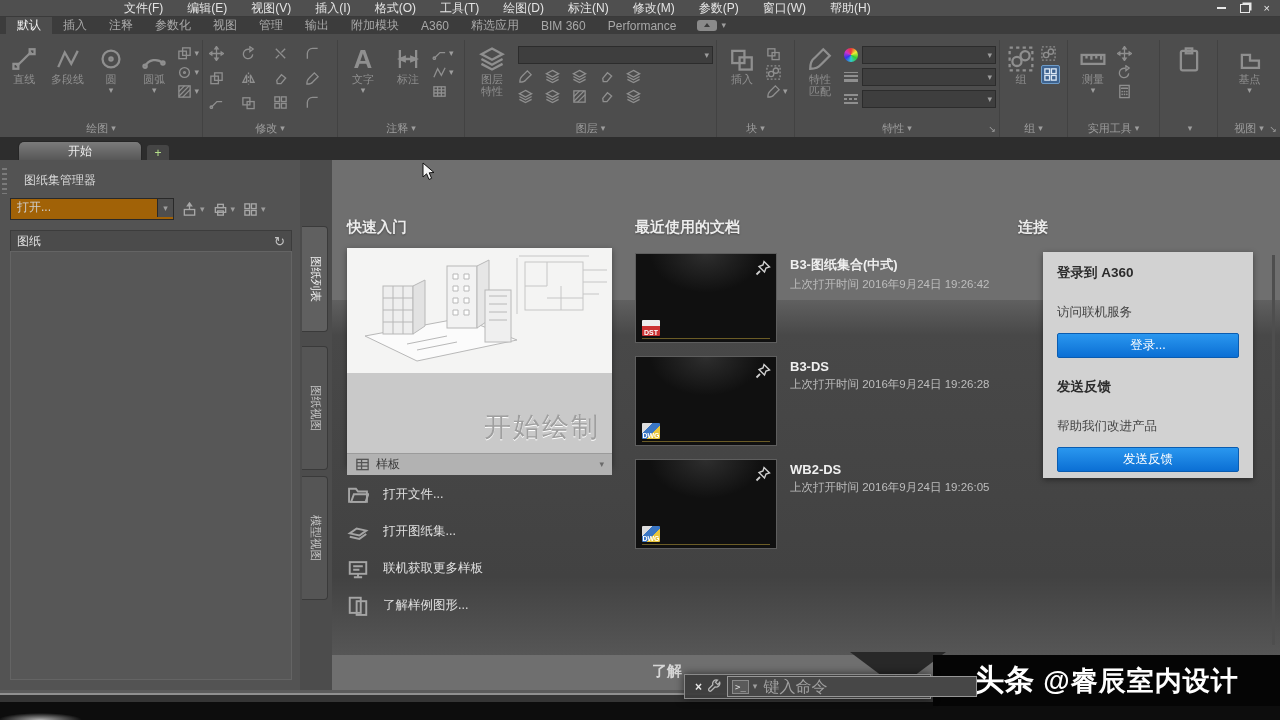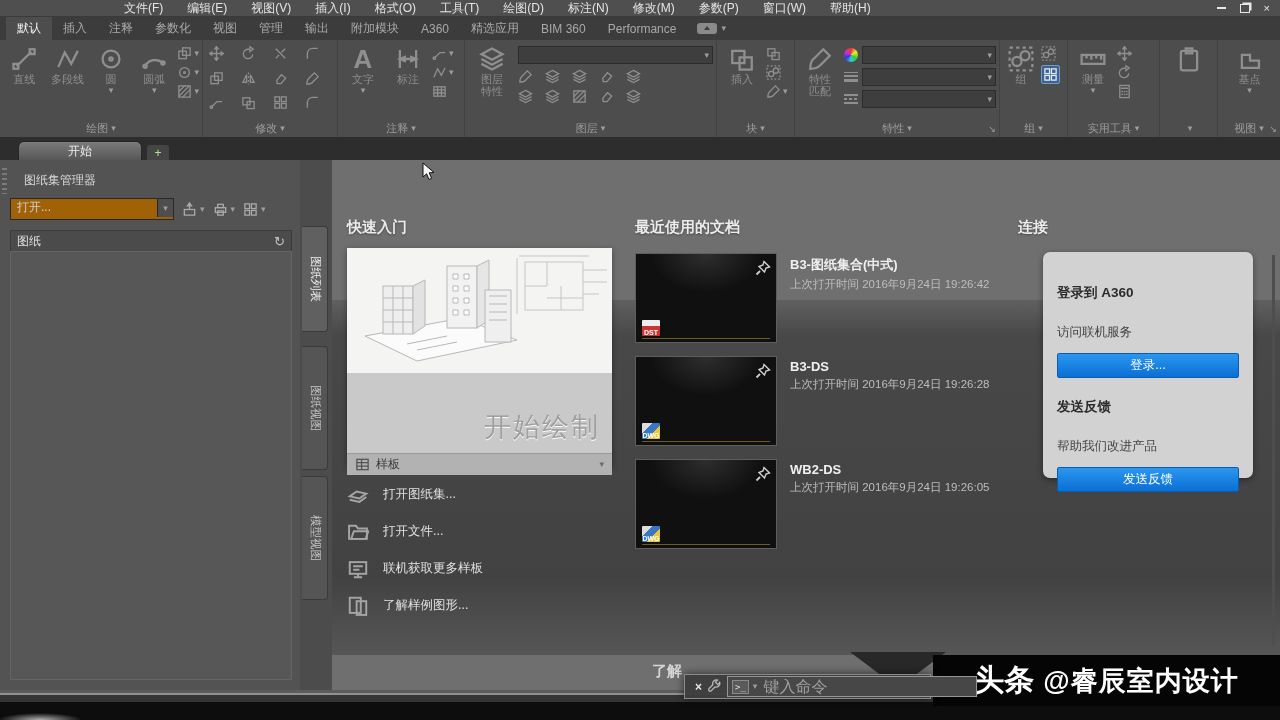--- a/index.html
+++ b/index.html
@@ -10,21 +10,21 @@
   .menubar{top:0;left:0;right:0;height:17px;background:#4f4f4f;border-bottom:1px solid #3a3a3a;
            display:flex;align-items:center;color:#e4e4e4;font-size:12px;padding-left:112px;box-sizing:border-box;}
   .menu-item{padding:0 12px;line-height:17px;white-space:nowrap;}
   .corner-red{top:0;left:0;width:8px;height:15px;background:#a93636;}
   .qat-box{top:0;left:9px;width:96px;height:14px;background:#cbc8c0;border:1px solid #6a6a6a;border-top:none;}
   .win-controls{margin-left:auto;display:flex;align-items:center;gap:14px;padding-right:10px;}
   .wc{color:#e8e8e8;font-size:11px;line-height:17px;}
   .wc-min{width:9px;height:2px;background:#e8e8e8;}
   .wc-rest{width:8px;height:7px;border:1px solid #e8e8e8;box-shadow:2px -2px 0 -0.5px #e8e8e8;}
   
-  .rtabs{top:17px;left:0;right:0;height:23px;background:#3c3c3c;display:flex;align-items:stretch;
+  .rtabs{top:17px;left:0;right:0;height:17px;background:#3c3c3c;display:flex;align-items:stretch;
          font-size:12px;color:#a8a8a8;padding-left:6px;box-sizing:border-box;}
   .rtab{display:flex;align-items:center;padding:0 11px;white-space:nowrap;}
   .rtab.active{background:#4d4d4d;color:#f2f2f2;}
   .rib-toggle{display:flex;align-items:center;gap:4px;margin-left:10px;}
   .pill{width:20px;height:11px;background:#8a8a8a;border-radius:3px;position:relative;}
   .pill:after{content:"";position:absolute;left:7px;top:3px;border-left:3px solid transparent;border-right:3px solid transparent;border-bottom:4px solid #3c3c3c;}
   
   .ribbon{top:40px;left:0;right:0;height:97px;background:#4d4d4d;display:flex;}
   .panel{position:relative;border-right:1px solid #424242;box-sizing:border-box;display:flex;flex-direction:column;}
   .pbody{flex:1;display:flex;gap:3px;padding:4px 3px 0 4px;align-items:flex-start;}
@@ -96,21 +96,21 @@
   .pin{position:absolute;right:5px;top:6px;}
   .badge{position:absolute;left:6px;bottom:6px;width:18px;height:16px;font-size:7px;font-weight:bold;color:#fff;
          display:flex;align-items:flex-end;justify-content:center;border-radius:1px;}
   .badge.dst{background:linear-gradient(#eee 0 38%,#c33 38%);}
   .badge.dwg{background:linear-gradient(135deg,#ddd 0 30%,#3a76c4 30% 60%,#e8c53a 60%);}
   .dmeta{position:absolute;left:155px;top:3px;}
   .dtitle{color:#f0f0f0;font-size:13px;font-weight:bold;}
   .dtime{color:#bdbdbd;font-size:11.5px;margin-top:3px;}
   
   .ccard{position:absolute;left:711px;top:92px;width:210px;height:226px;background:#d2d2d2;box-shadow:0 2px 6px rgba(0,0,0,.4);
-         padding:32px 14px;box-sizing:border-box;color:#2c2c2c;border-radius:7px;}
+         padding:12px 14px;box-sizing:border-box;color:#2c2c2c;}
   .ctitle{font-weight:bold;font-size:13.5px;}
   .csub{font-size:12.5px;color:#444;margin:22px 0 12px;}
   .cbtn{height:23px;background:linear-gradient(#2a97ef,#0b6fd4);border:1px solid #0a5cb0;color:#fff;font-size:12.5px;
         display:flex;align-items:center;justify-content:center;border-radius:2px;margin-bottom:20px;}
   
   .chev{position:absolute;left:518px;top:492px;width:0;height:0;border-left:48px solid transparent;
         border-right:48px solid transparent;border-top:36px solid #282828;}
   .learn-lb{position:absolute;left:320px;top:502px;color:#d6d6d6;font-size:15px;font-weight:bold;}
   .create-lb{position:absolute;left:540px;top:514px;color:#fafafa;font-size:15px;font-weight:bold;display:flex;gap:10px;align-items:center;}
   .create-lb .car{color:#1e1e1e;font-size:11px;}
@@ -778,29 +778,29 @@
         <svg class="mi ico" style="stroke:#555">
             <use href="#i-grid-s"></use>
           </svg>
         <span>样板</span>
         <span class="car">▾</span>
       </div>
     </div>
     <div class="qlinks">
       <div class="qlink">
           <svg class="ico">
-            <use href="#i-sheets"></use>
-          </svg>
-          <span>打开图纸集...</span>
+            <use href="#i-fold"></use>
+          </svg>
+          <span>打开文件...</span>
         </div>
       <div class="qlink">
           <svg class="ico">
-            <use href="#i-fold"></use>
-          </svg>
-          <span>打开文件...</span>
+            <use href="#i-sheets"></use>
+          </svg>
+          <span>打开图纸集...</span>
         </div>
       <div class="qlink">
           <svg class="ico">
             <use href="#i-webdoc"></use>
           </svg>
           <span>联机获取更多样板</span>
         </div>
       <div class="qlink">
           <svg class="ico">
             <use href="#i-samp"></use>

